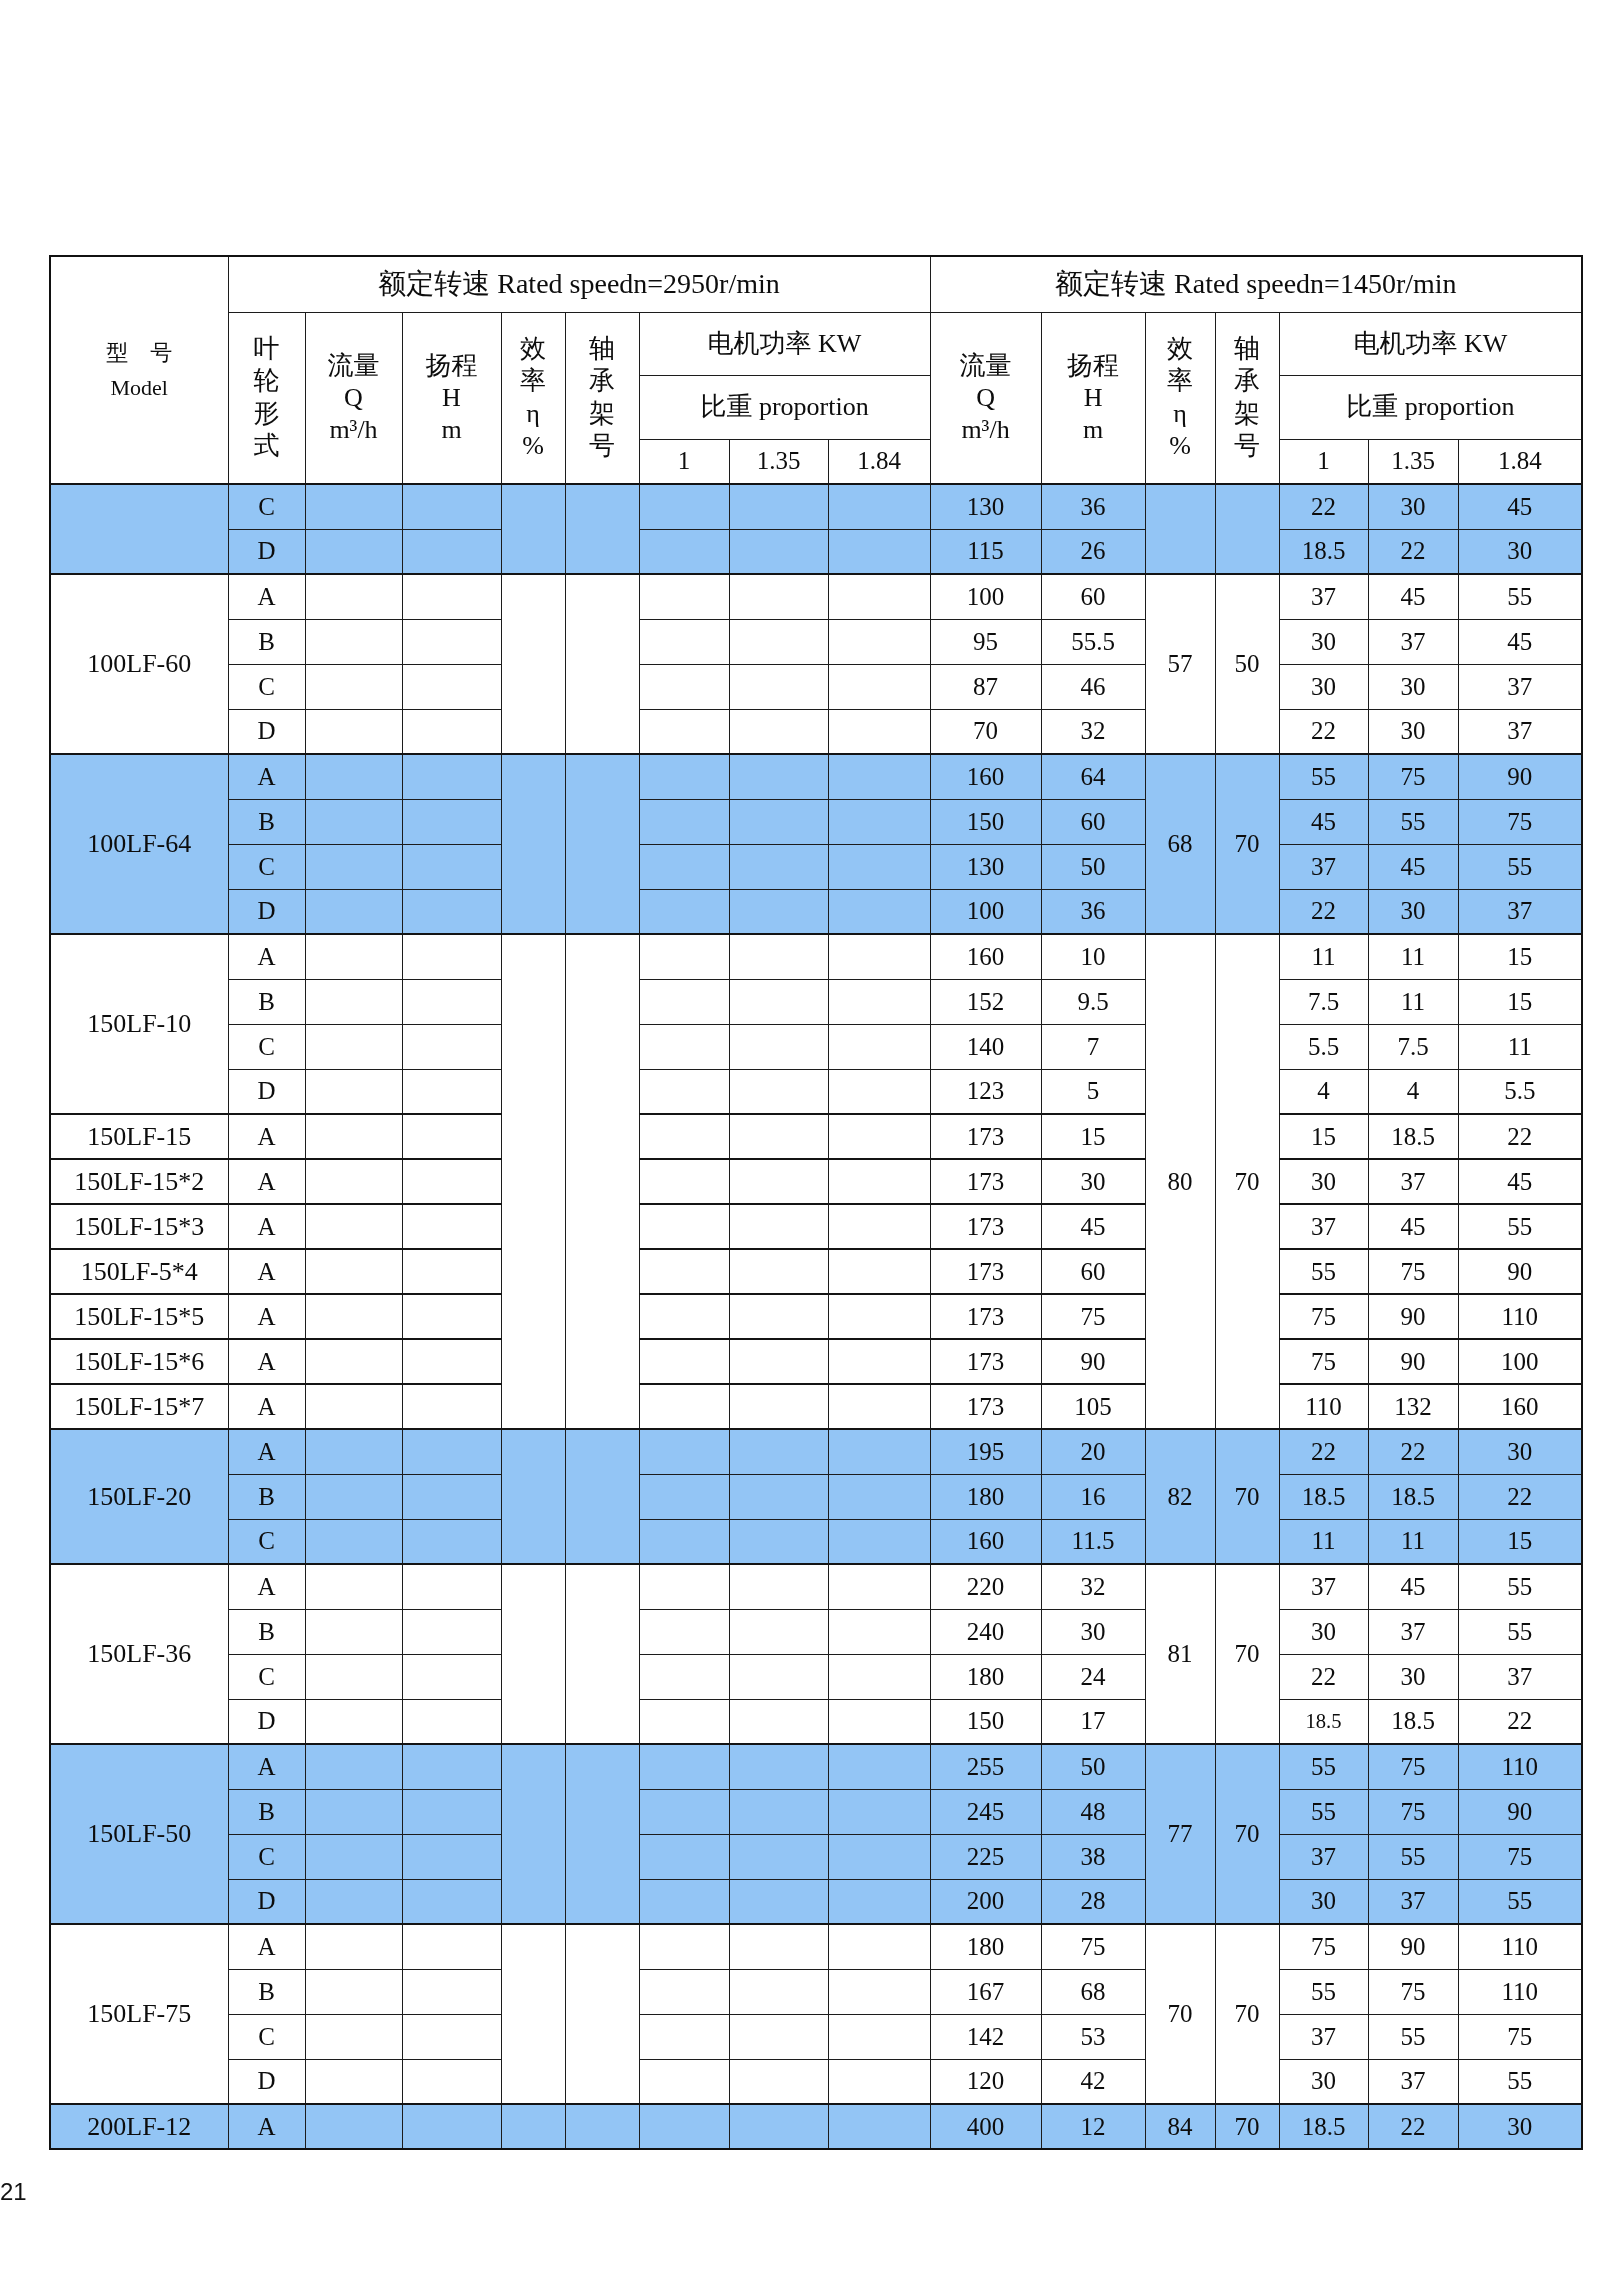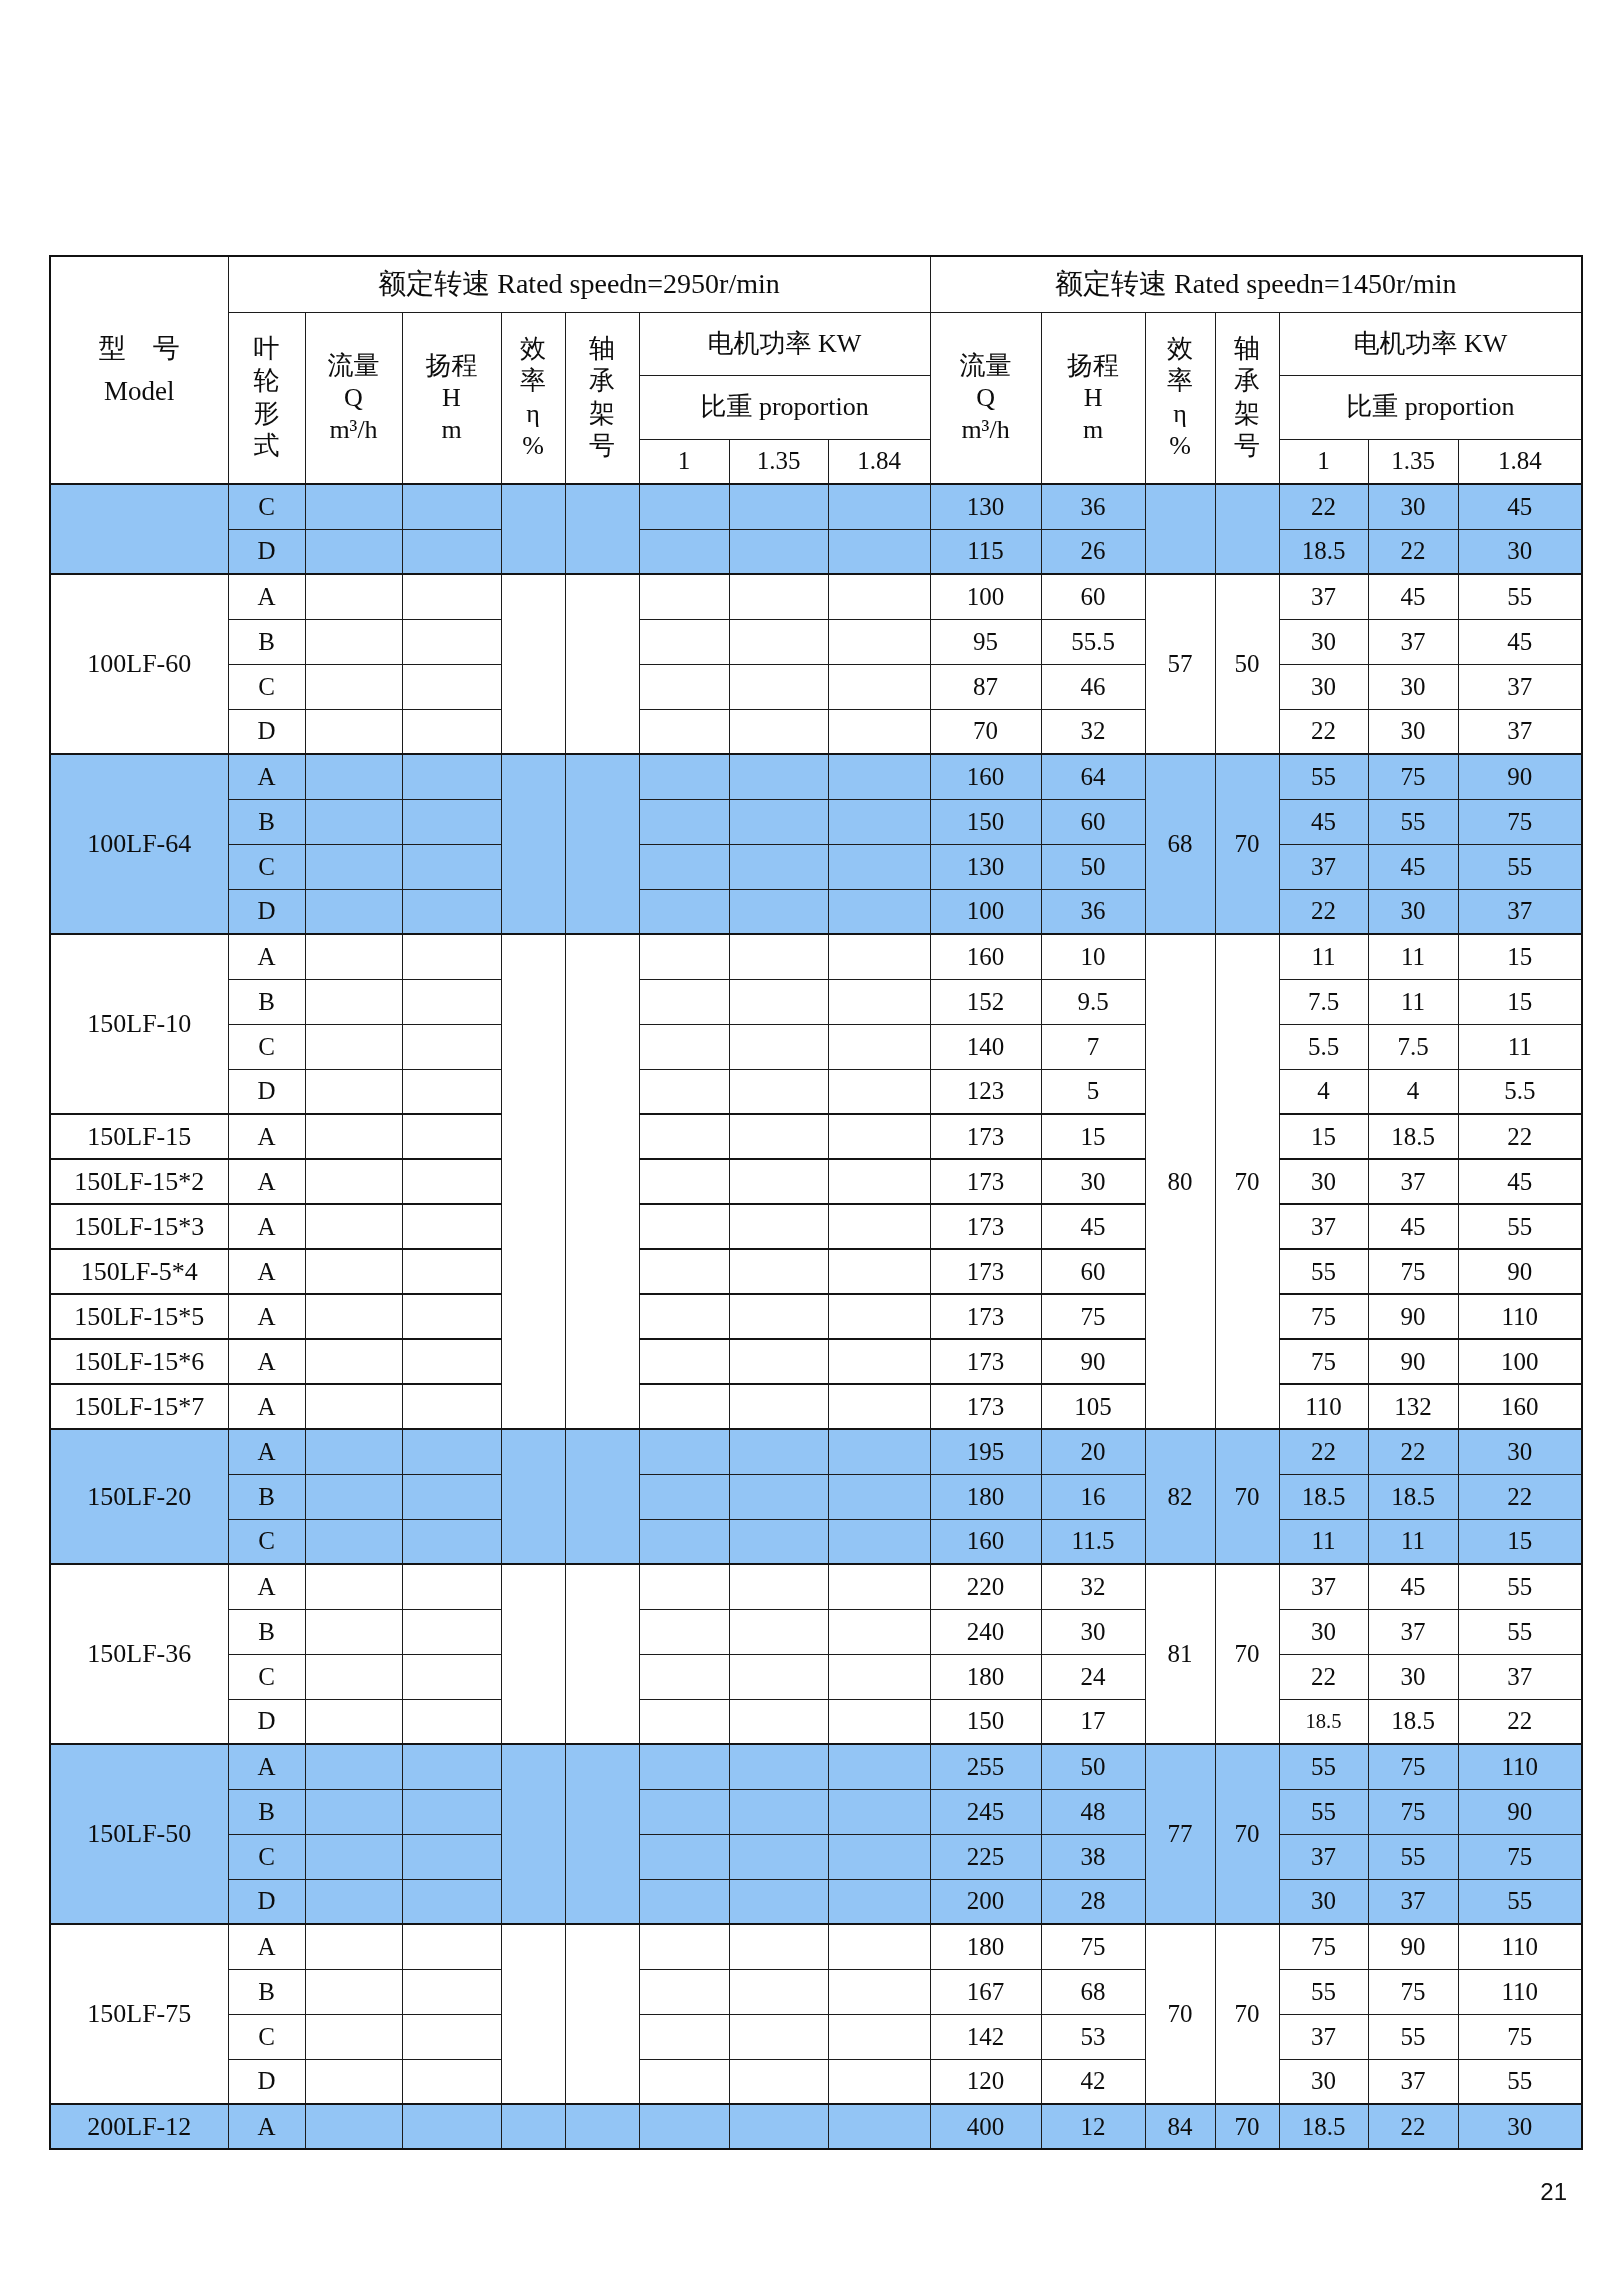--- a/index.html
+++ b/index.html
@@ -16,35 +16,35 @@
     border:1.8px solid #1c1c1c;text-align:center;vertical-align:middle;
     padding:0;font-weight:normal;overflow:hidden;
   }
   
   thead th{line-height:1.22;}
   .tr-speed{height:56px;}
   .tr-kw{height:63px;}
   .tr-prop{height:64px;}
   .tr-ratio{height:45px;}
   .speed-hdr{font-size:28px;font-weight:normal;}
-  .model-hdr{font-size:27px;white-space:pre-line;line-height:1.6;}
+  .model-hdr{font-size:22px;white-space:pre-line;line-height:1.6;}
   .colhead{font-size:26px;white-space:pre-line;}
   .vhead{font-size:26px;white-space:pre-line;line-height:1.25;}
   .ratio-hdr{font-size:25px;}
   
   tbody tr{height:45px;}
   tbody td{font-size:25px;}
   td.model{font-size:26px;}
   tr.blue-row > td{background:#93C5F5;}
   tr.gs > td{border-top:2.7px solid #141414;}
   thead tr.tr-ratio > th{border-bottom:2.7px solid #141414;}
   td.sm{font-size:20.6px;}
   
   .page-num{
-    position:absolute;top:2178px;left:0;width:1567px;text-align:right;
+    position:absolute;top:2178px;left:0;width:1567px;text-align:left;
     font-family:"Liberation Sans","DejaVu Sans",sans-serif;font-size:24px;color:#111;
   }
 </style>
 </head>
 <body>
 
 <div class="sheet">
   <table>
     <colgroup>
       <col style="width:178px">

